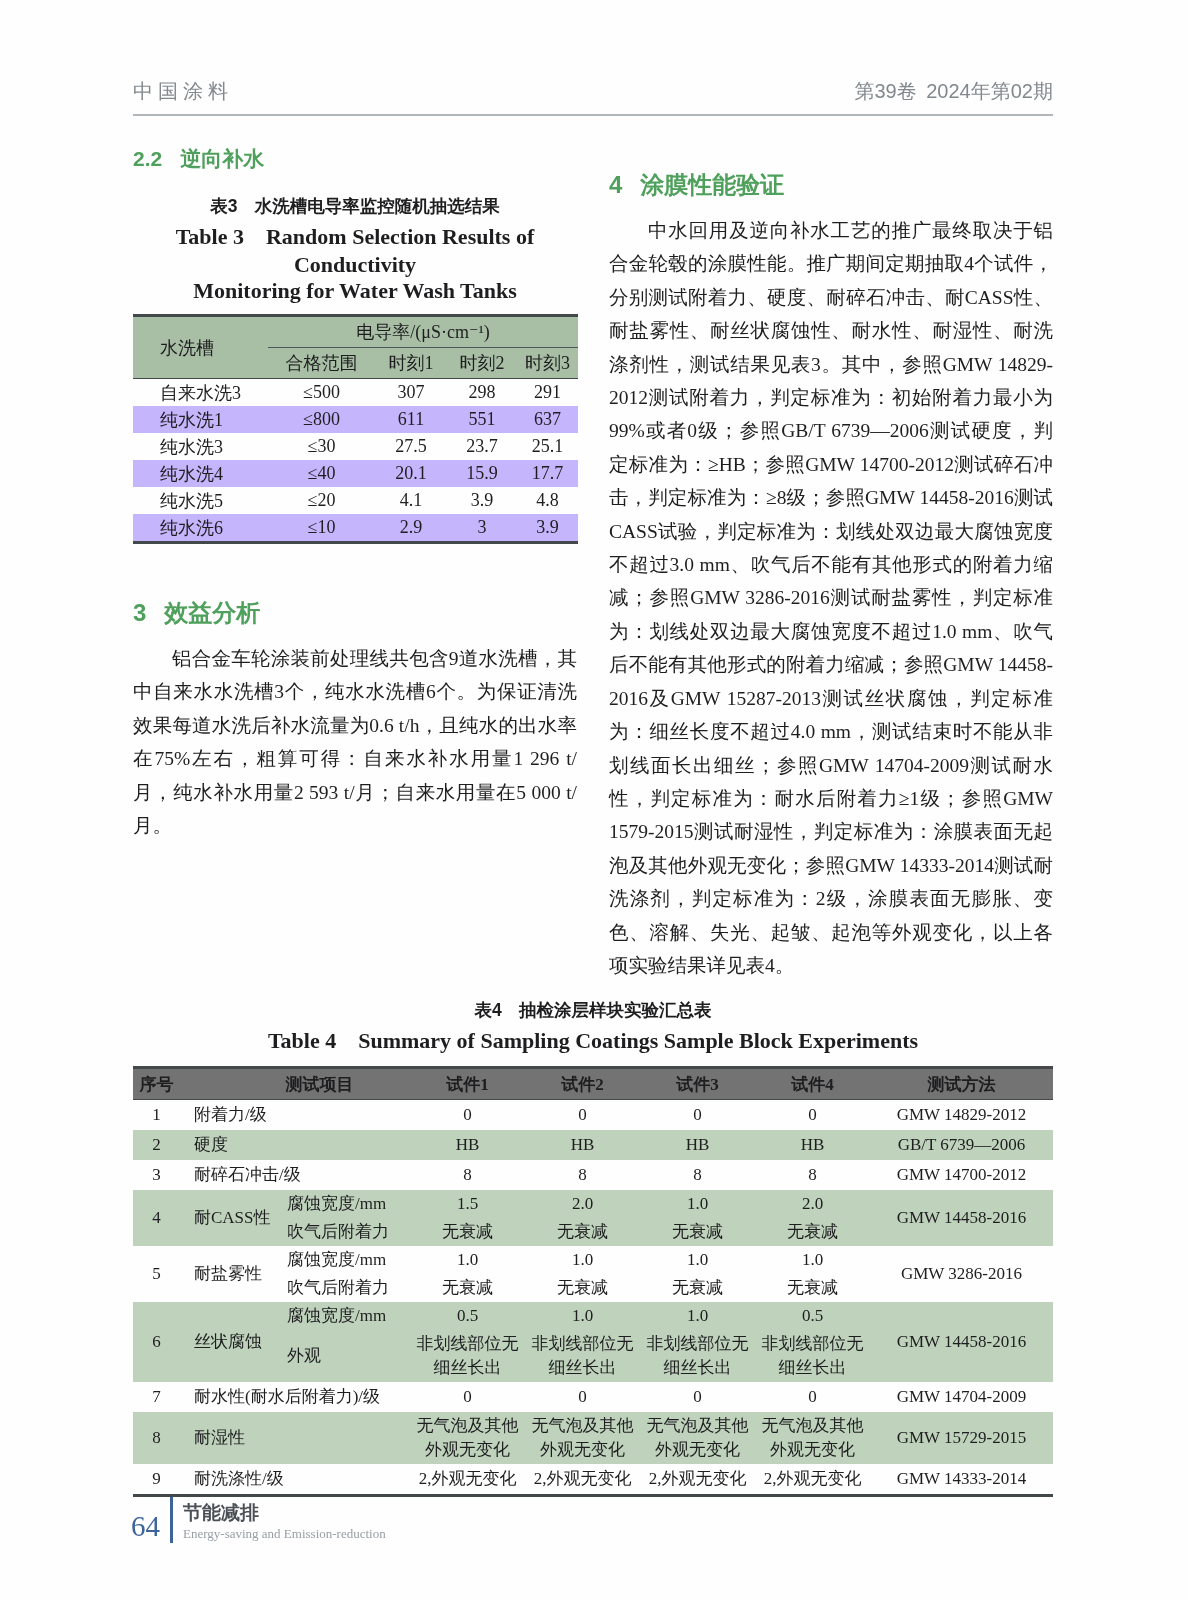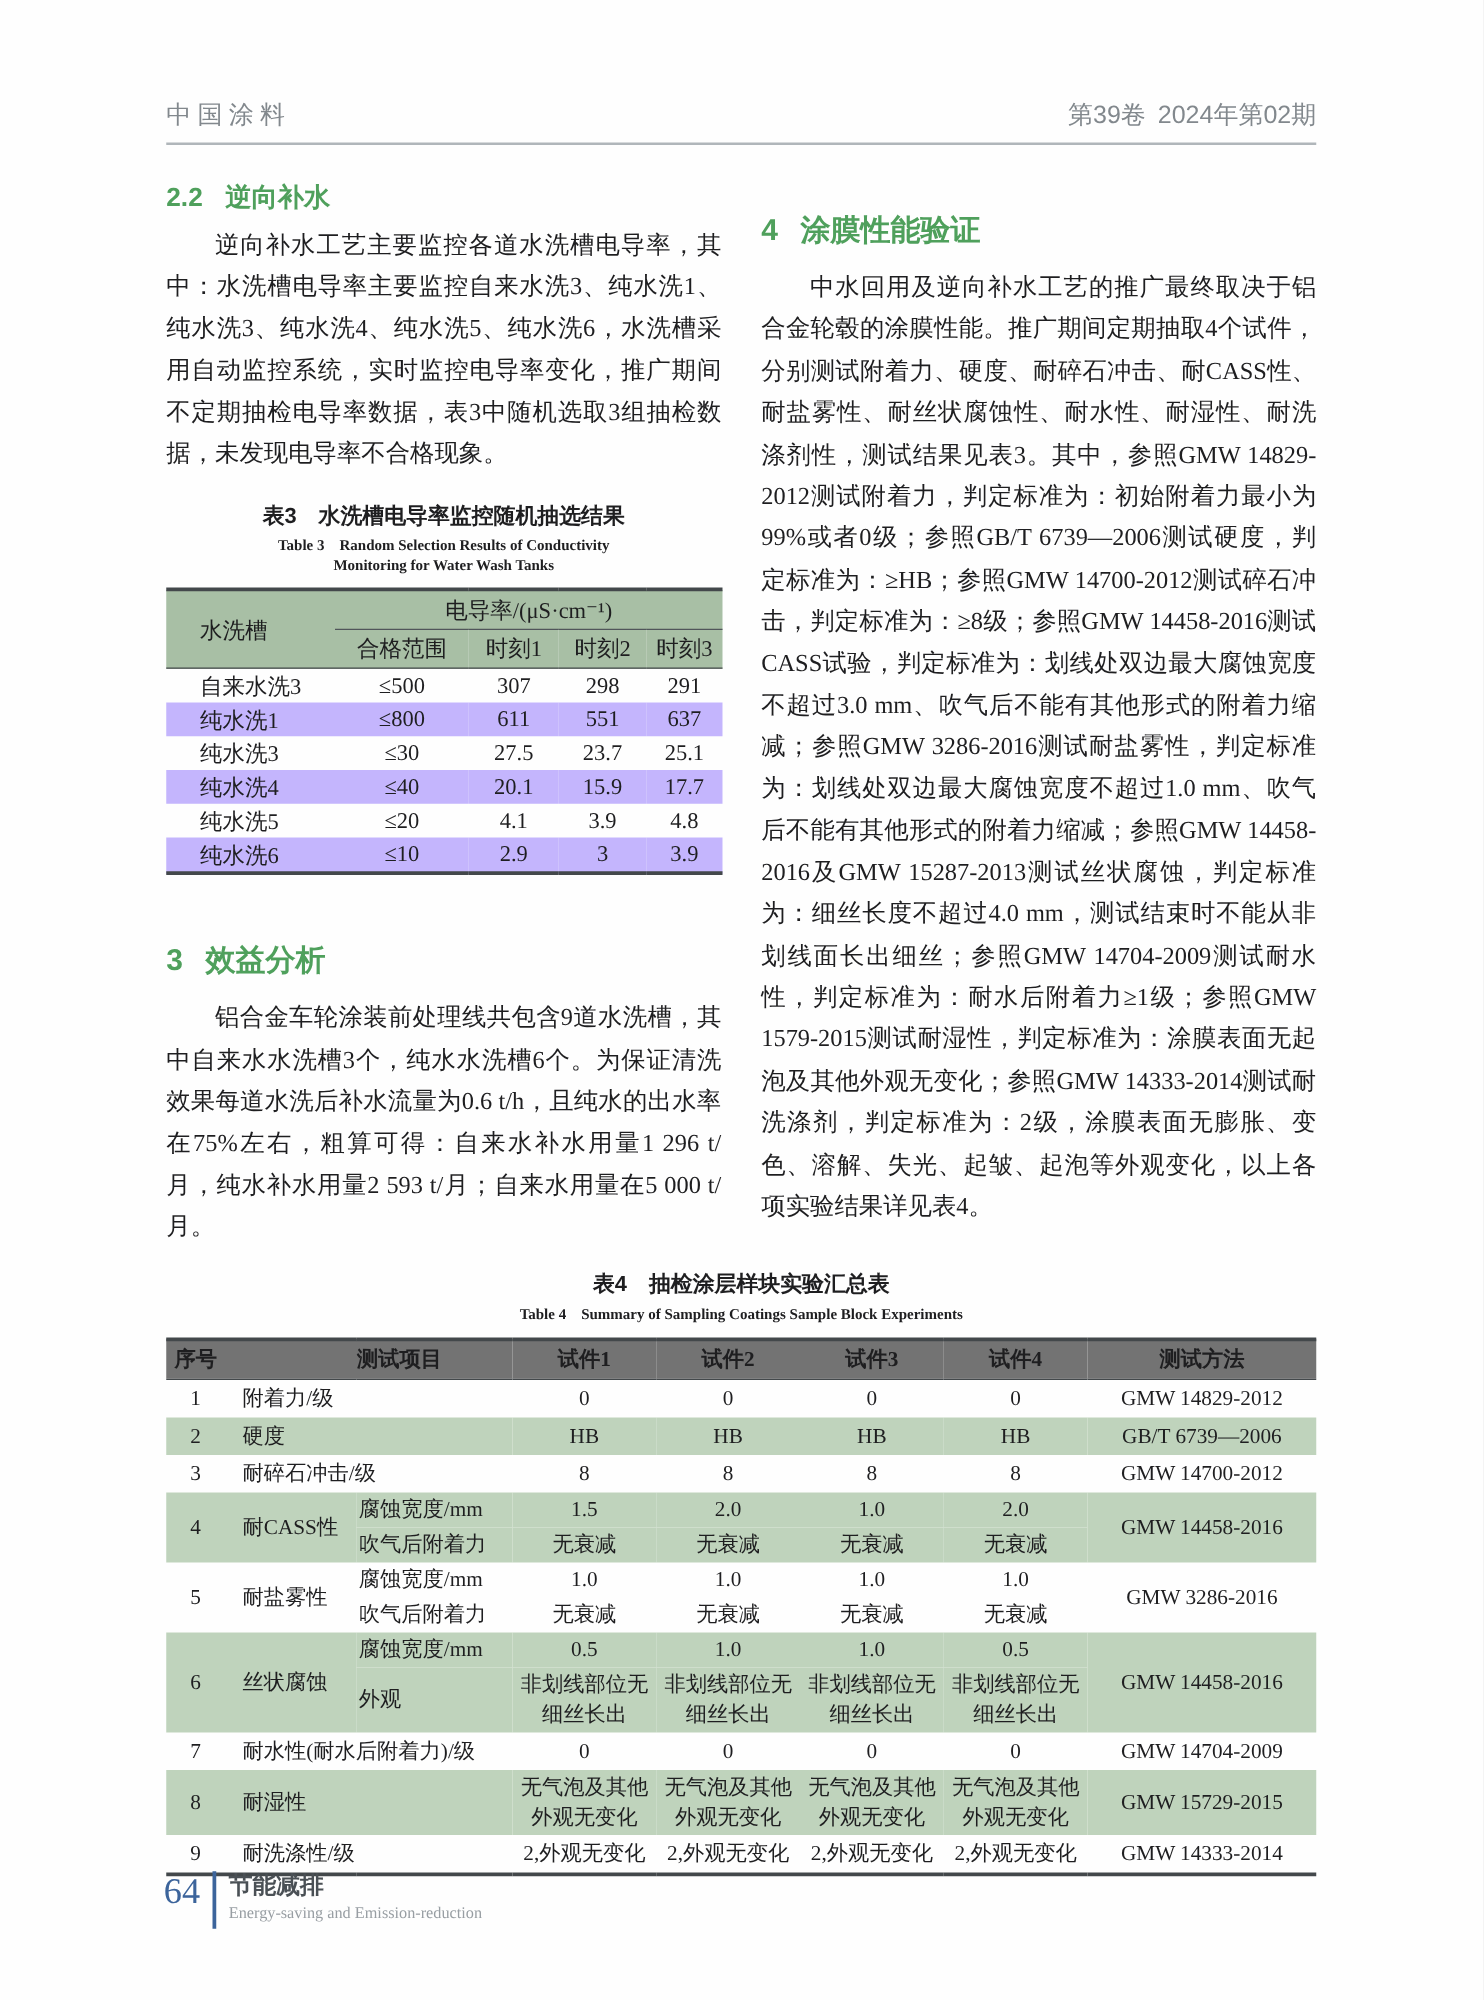--- a/index.html
+++ b/index.html
@@ -36,21 +36,21 @@
     font-size:19.5px; line-height:33.4px; text-align:justify;
     text-indent:2em; margin:6px 0 0 0;
     font-family:"Liberation Serif","DejaVu Serif",serif;
   }
 
   .cap-zh {
     font-family:"Liberation Sans","DejaVu Sans",sans-serif;
     font-weight:bold; font-size:17.5px; text-align:center; margin:0 0 4px 0;
   }
   .cap-en {
-    font-weight:bold; font-size:12px; text-align:center; margin:0;
+    font-weight:bold; font-size:22px; text-align:center; margin:0;
     font-family:"Liberation Serif","DejaVu Serif",serif;
   }
 
   
   .t3-wrap { margin-top:20px; }
   table.t3 {
     width:100%; border-collapse:collapse; margin-top:10px;
     font-size:18px; table-layout:fixed;
     border-top:3px solid #43484b; border-bottom:3px solid #43484b;
   }
@@ -75,21 +75,21 @@
   table.t4 td { text-align:center; padding:2px 2px; line-height:24px; }
   table.t4 tr.simple td { height:26px; }
   table.t4 .item-cell { text-align:left; padding-left:14px; }
   table.t4 .sub-cell  { text-align:left; padding-left:2px; }
   table.t4 tr.greenrow { background:#bfd3bc; }
   table.t4 .no-cell { text-align:center; }
 
   
   .page-footer {
     position:absolute; left:131px; top:1497px;
-    display:flex; align-items:flex-start;
+    display:flex; align-items:flex-end;
   }
   .page-num {
     font-size:29px; color:#3c649b; margin-right:10px;
     font-family:"Liberation Serif","DejaVu Serif",serif;
   }
   .footer-bar { width:3px; height:46px; background:#3c649b; margin-right:10px; }
   .footer-labels { display:flex; flex-direction:column; justify-content:center; }
   .footer-zh {
     font-family:"Liberation Sans","DejaVu Sans",sans-serif;
     font-weight:bold; font-size:19px; color:#4a5055; line-height:24px;
@@ -114,21 +114,20 @@
     </div>
 
     <div class="columns">
 
       <div class="col">
 
         <h3 class="sec-head sub-head">
           <span class="sec-num">2.2</span>
           <span>逆向补水</span>
         </h3>
-        <p class="body-par">逆向补水工艺主要监控各道水洗槽电导率，其中：水洗槽电导率主要监控自来水洗3、纯水洗1、纯水洗3、纯水洗4、纯水洗5、纯水洗6，水洗槽采用自动监控系统，实时监控电导率变化，推广期间不定期抽检电导率数据，表3中随机选取3组抽检数据，未发现电导率不合格现象。</p>
 
         <div class="t3-wrap">
           <p class="cap-zh">表3　水洗槽电导率监控随机抽选结果</p>
           <p class="cap-en">Table 3　Random Selection Results of Conductivity</p>
           <p class="cap-en">Monitoring for Water Wash Tanks</p>
 
           <table class="t3">
             <colgroup>
               <col style="width:135px">
                 <col style="width:107px">

